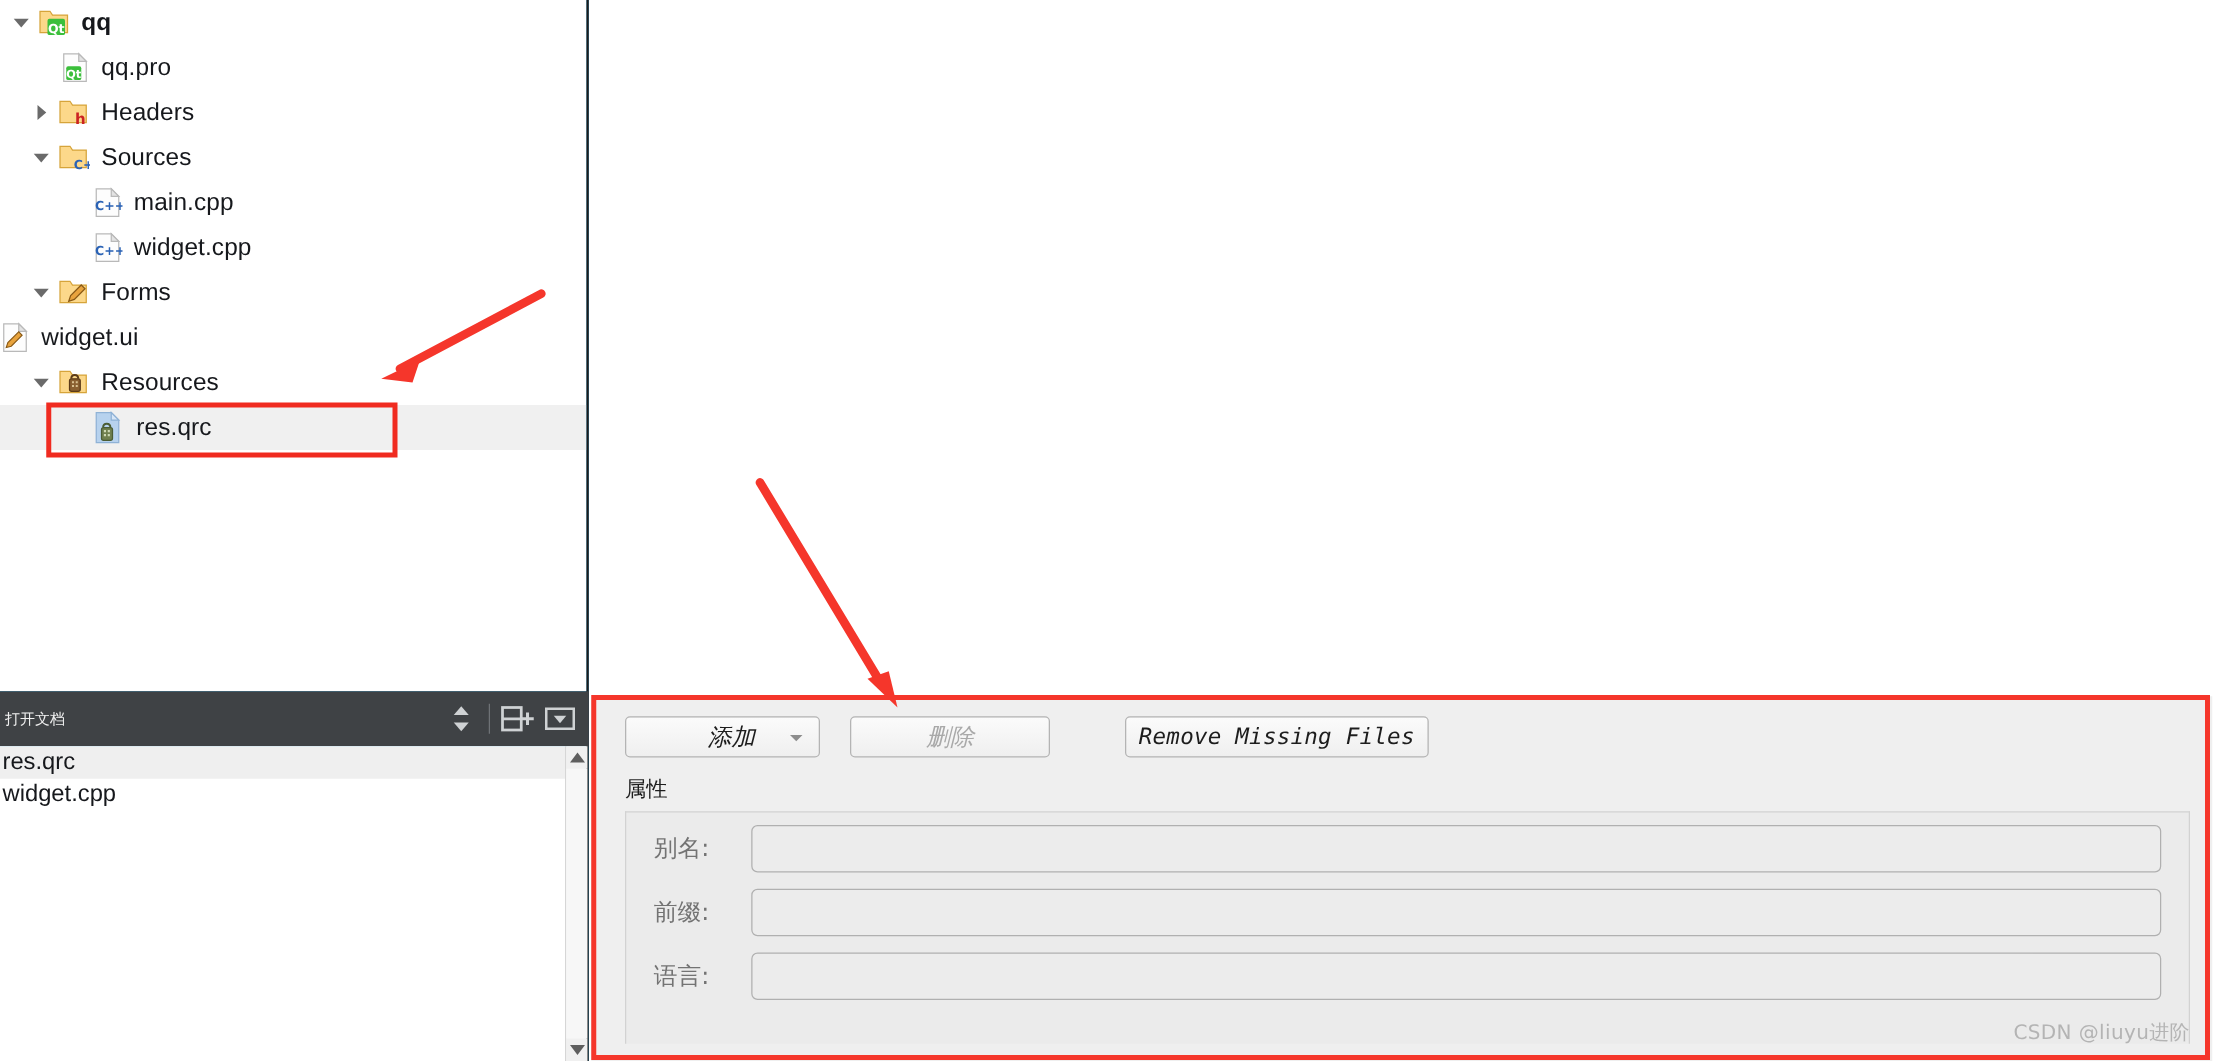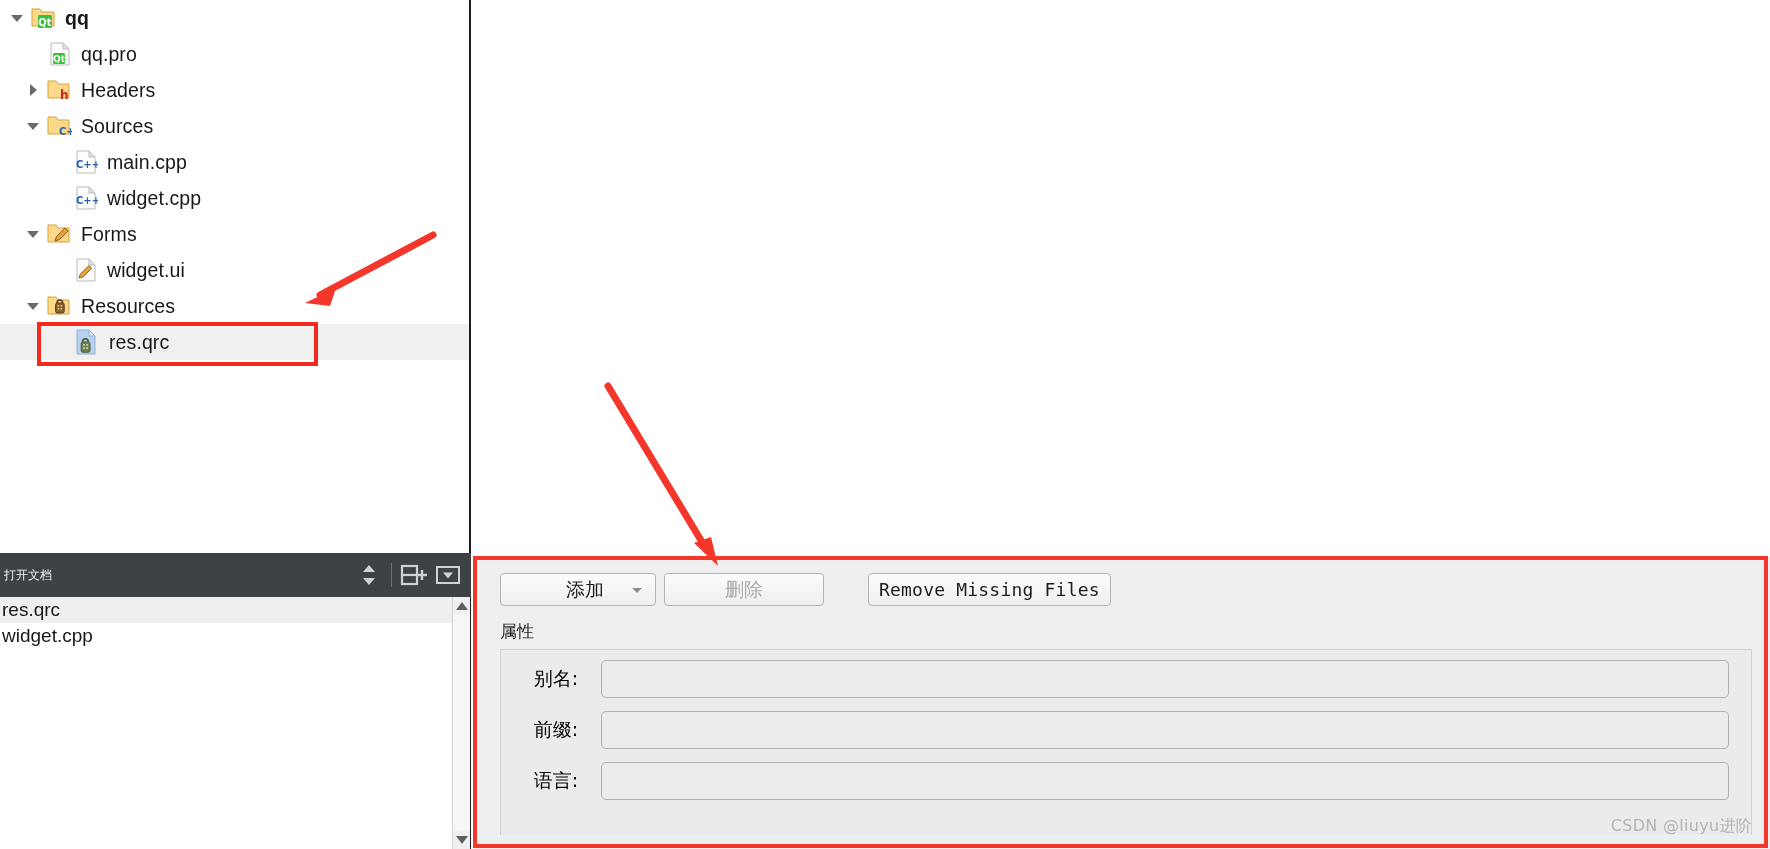--- a/index.html
+++ b/index.html
@@ -110,21 +110,22 @@
   }
   #qrc-editor {
     position: absolute; left: 473px; top: 557px;
     width: 1297px; height: 292px;
     background: #efefef;
     padding: 12px 0 0 0;
   }
   #qrc-toolbar {
     display: flex; 
     padding: 4px 0 0 27px;
-    gap: 8px;
+    gap: 24px;
+    font-style: italic;
   }
   .btn {
     height: 33px;
     border: 1px solid #b4b4b4;
     border-radius: 4px;
     background: linear-gradient(#fbfbfb, #efefef);
     display: flex; align-items: center; justify-content: center;
     font-size: 19px; color: #1d1d1d;
     font-family: "DejaVu Sans", sans-serif;
   }
@@ -157,22 +158,22 @@
     background: #ebebeb;
     padding: 10px 22px 0 22px;
     height: 186px;
   }
   .prop-row {
     display: flex; align-items: center;
     margin-bottom: 13px;
   }
   .prop-row .plabel {
     width: 78px; flex: 0 0 78px;
-    text-align: center; padding-right: 12px;
-    font-size: 19px; color: #000000;
+    text-align: left; padding-right: 12px;
+    font-size: 19px; color: #737373;
     font-family: "DejaVu Sans", sans-serif;
   }
   .prop-row .pfield {
     flex: 1 1 auto; height: 38px;
     background: #ececec;
     border: 1px solid #b0b0b0;
     border-radius: 5px;
   }
 
   
@@ -285,21 +286,21 @@
           </span>
         <span class="ic">
           <svg width="26" height="24" viewBox="0 0 26 24">
             <path d="M2 3h8l2 3h11v14H2z" fill="#fcd88a" stroke="#d6a43a" stroke-width="1"></path>
             <path d="M9 19l1.5-4.5L19 6l3 3-8.5 8.5z" fill="#e8a33d" stroke="#8a5a16" stroke-width="1"></path>
           </svg>
         </span>
         <span class="lbl">Forms</span>
       </div>
 
-      <div class="tree-row" style="padding-left:74px">
+      <div class="tree-row" style="">
         <span class="ic">
           <svg width="24" height="26" viewBox="0 0 24 26">
             <path d="M3 2h12l6 6v16H3z" fill="#fdfdfd" stroke="#b9b9b9" stroke-width="1"></path>
             <path d="M15 2l6 6h-6z" fill="#e3e3e3" stroke="#b9b9b9" stroke-width="1"></path>
             <path d="M5 21l1.3-4L15 8.5l2.7 2.7L9 20z" fill="#e8a33d" stroke="#8a5a16" stroke-width=".9"></path>
           </svg>
         </span>
         <span class="lbl">widget.ui</span>
       </div>
 

